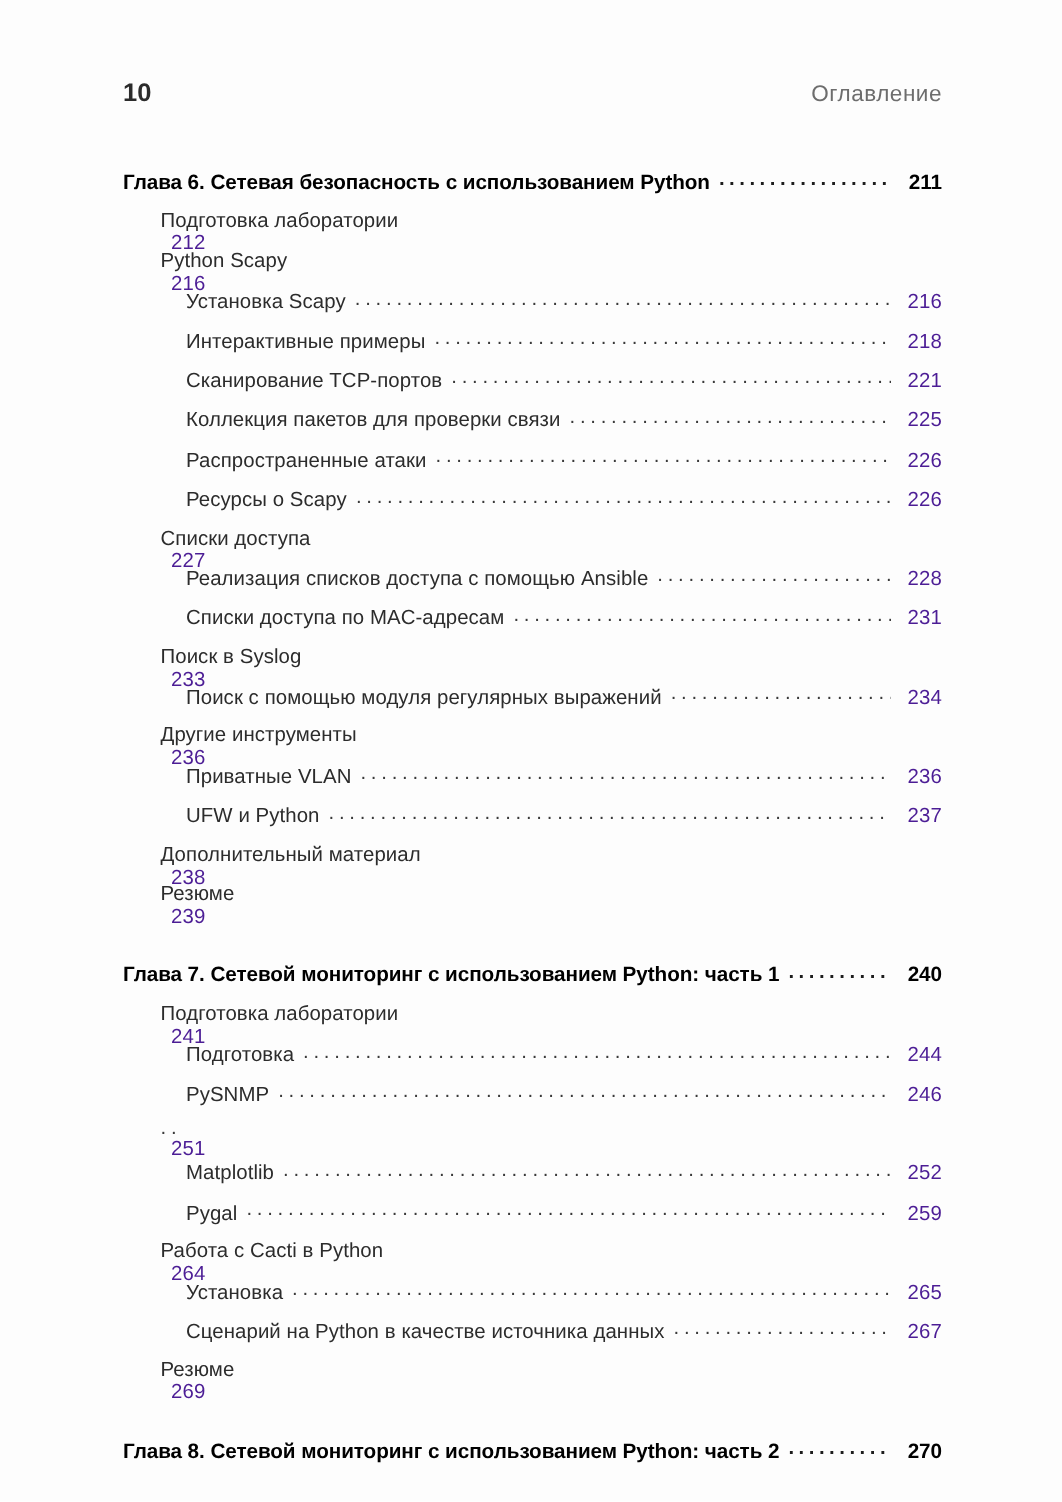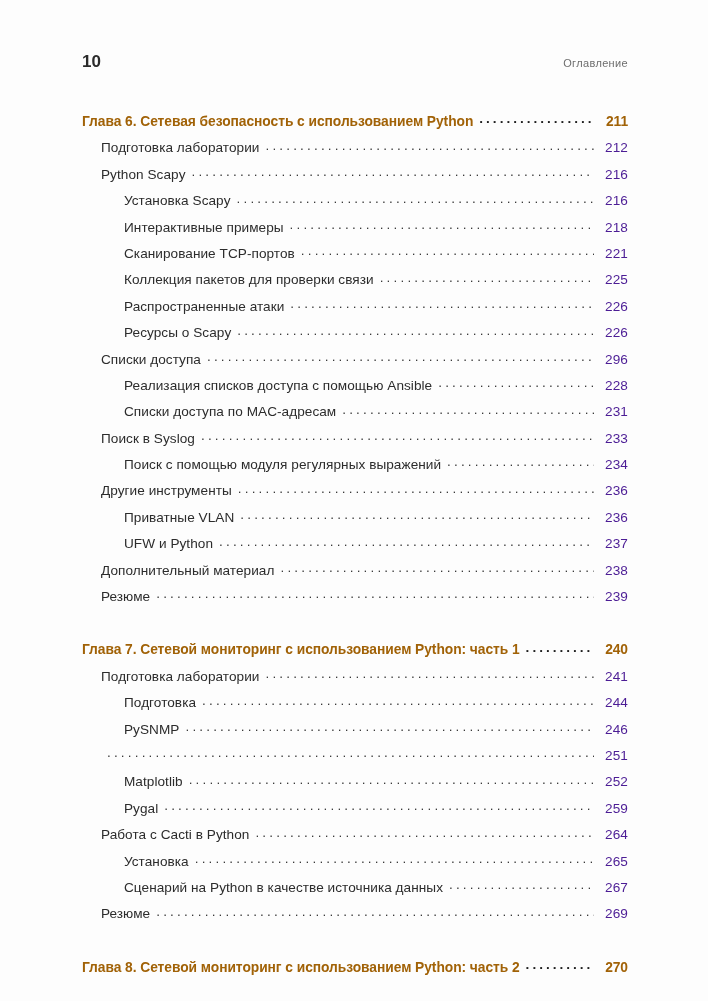--- a/index.html
+++ b/index.html
@@ -35,21 +35,21 @@
     align-items: baseline;
     justify-content: space-between;
   }
   .folio {
     font-size: 17px;
     font-weight: bold;
     letter-spacing: 0.1px;
     color: #2b2b2b;
   }
   .head-title {
-    font-size: 11px;
+    font-size: 15px;
     font-weight: normal;
     color: #6d6d6d;
     letter-spacing: 0.35px;
   }
 
   
   .toc {
     position: absolute;
     left: 82px;
     top: 113px;
@@ -105,34 +105,34 @@
   }
 
   
   .toc-row.lvl-chapter {
     margin-top: 27px;
   }
   .toc-row.lvl-chapter .label,
   .toc-row.lvl-chapter .pageno {
     font-weight: bold;
     font-size: 13.8px;
-    color: #a16207;
+    color: #000000;
     letter-spacing: -0.05px;
   }
   .toc-row.lvl-chapter .leader::before {
     font-weight: bold;
     color: #1d1d1d;
     letter-spacing: 3.0px;
   }
   .toc-row.lvl-chapter.first {
     margin-top: 0;
   }
 
   
-  .toc-row.lvl-1 { padding-left: 19px; }
+  .toc-row.lvl-1 { padding-left: 19px; flex-direction: column; }
   .toc-row.lvl-2 { padding-left: 42px; }
 </style>
 </head>
 <body>
 
 <div class="page">
 
   <div class="running-head">
     <span class="folio">10</span>
     <span class="head-title">Оглавление</span>
@@ -180,21 +180,21 @@
         <span class="pageno">226</span>
       </div>
       <div class="toc-row lvl-2">
         <span class="label">Ресурсы о Scapy</span>
         <span class="leader"></span>
         <span class="pageno">226</span>
       </div>
       <div class="toc-row lvl-1">
         <span class="label">Списки доступа</span>
         <span class="leader"></span>
-        <span class="pageno">296</span>
+        <span class="pageno">227</span>
       </div>
       <div class="toc-row lvl-2">
         <span class="label">Реализация списков доступа с помощью Ansible</span>
         <span class="leader"></span>
         <span class="pageno">228</span>
       </div>
       <div class="toc-row lvl-2">
         <span class="label">Списки доступа по MAC-адресам</span>
         <span class="leader"></span>
         <span class="pageno">231</span>

